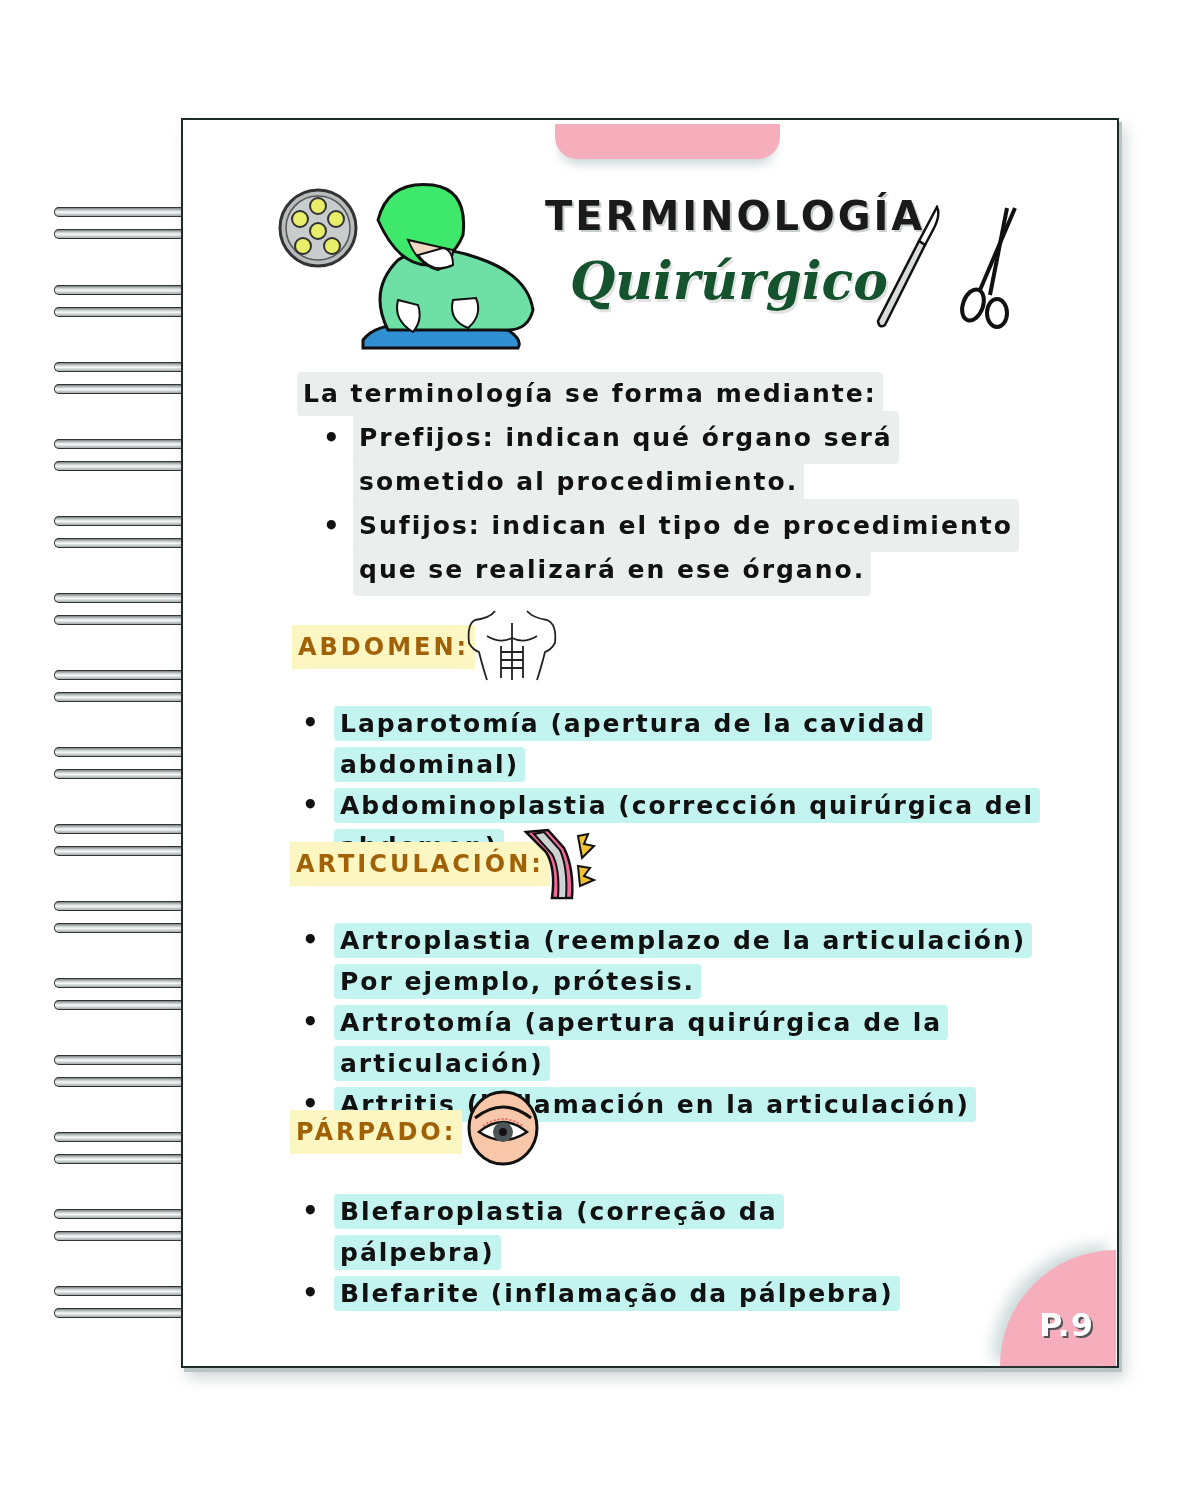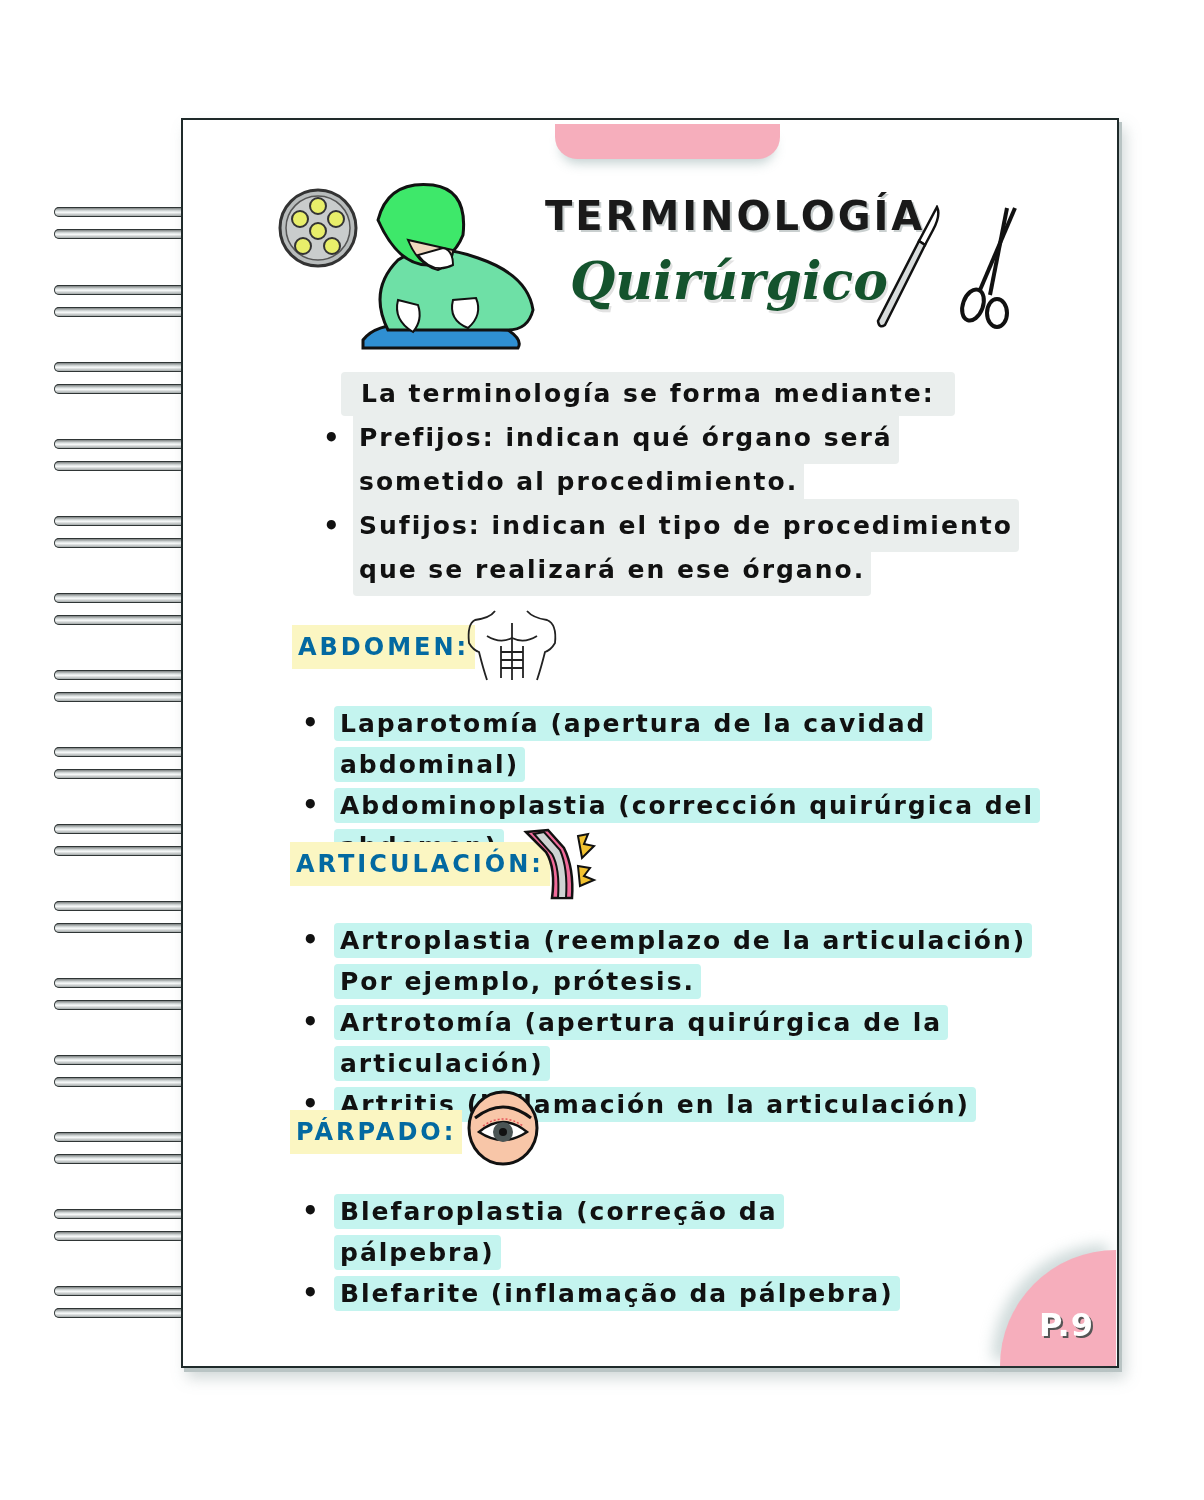--- a/index.html
+++ b/index.html
@@ -43,28 +43,28 @@
     text-shadow:2px 2px 0 #c9cfcf;
   }
   .title-2 {
     position:absolute; left:570px; top:250px; font-size:52px; font-style:italic; font-weight:bold;
     color:#14532d; font-family:"DejaVu Serif", serif; text-shadow:2px 3px 0 #e2e2e2;
   }
   .intro {
     position:absolute; left:297px; top:372px; width:750px;
     font-size:25px; letter-spacing:2px; font-weight:bold; line-height:44px;
   }
-  .intro .lead { display:inline-block; background:#eaeeed; padding:0 20px; border-radius:4px;margin-left:44px; }
+  .intro .lead { display:inline-block; background:#eaeeed; padding:0 6px; border-radius:4px; }
   .intro ul { margin:0; padding:0 0 0 22px; list-style:none; }
   .intro li { position:relative; padding-left:34px; }
   .intro li .txt { background:#eaeeed; padding:12px 6px; -webkit-box-decoration-break:clone; box-decoration-break:clone; border-radius:4px; line-height:44px; }
   .intro li::before { content:"•"; position:absolute; left:4px; top:0; font-size:26px; }
   .section-head {
     position:absolute; background:#fbf6c2; font-weight:bold; font-size:24px; letter-spacing:3px;
-    padding:8px 6px; color:#0369a1;
+    padding:8px 6px; color:#a16207;
   }
   .list {
     position:absolute; font-size:25px; font-weight:bold; letter-spacing:2px; line-height:41px;
   }
   .list ul { margin:8px; padding:0; list-style:none; }
   .list li { position:relative; padding-left:34px; }
   .list li::before { content:"•"; position:absolute; left:2px; top:0; font-size:26px; }
   .list li .txt {
     background:#c4f4ef; padding:3px 6px; -webkit-box-decoration-break:clone; box-decoration-break:clone; border-radius:4px;
   }

